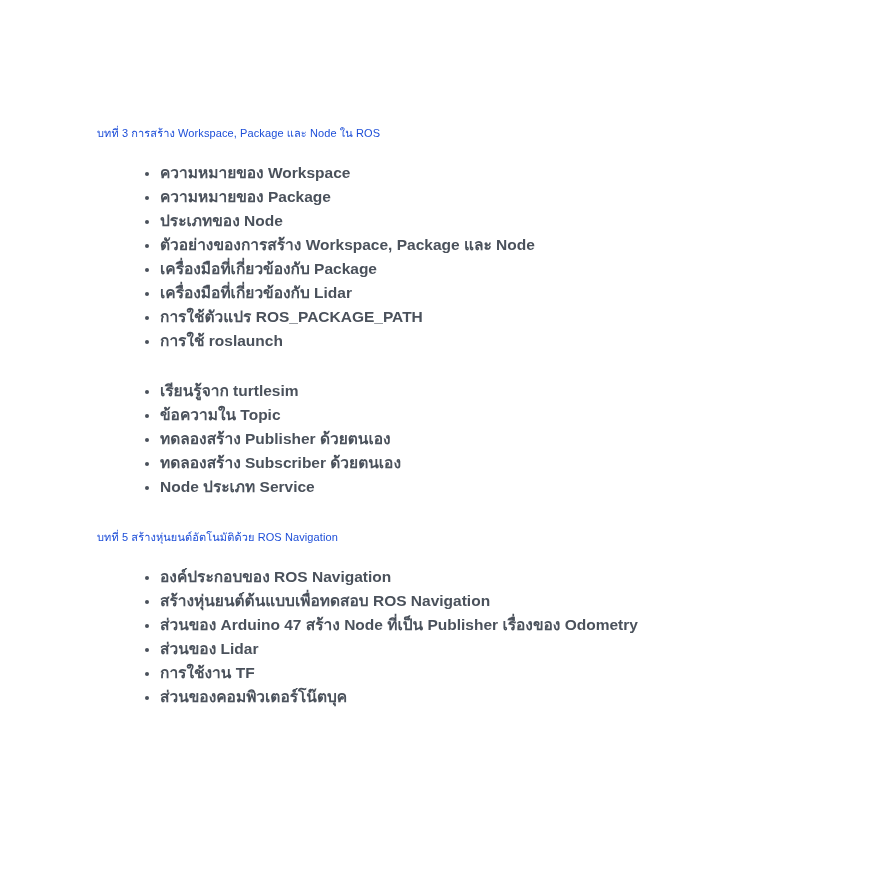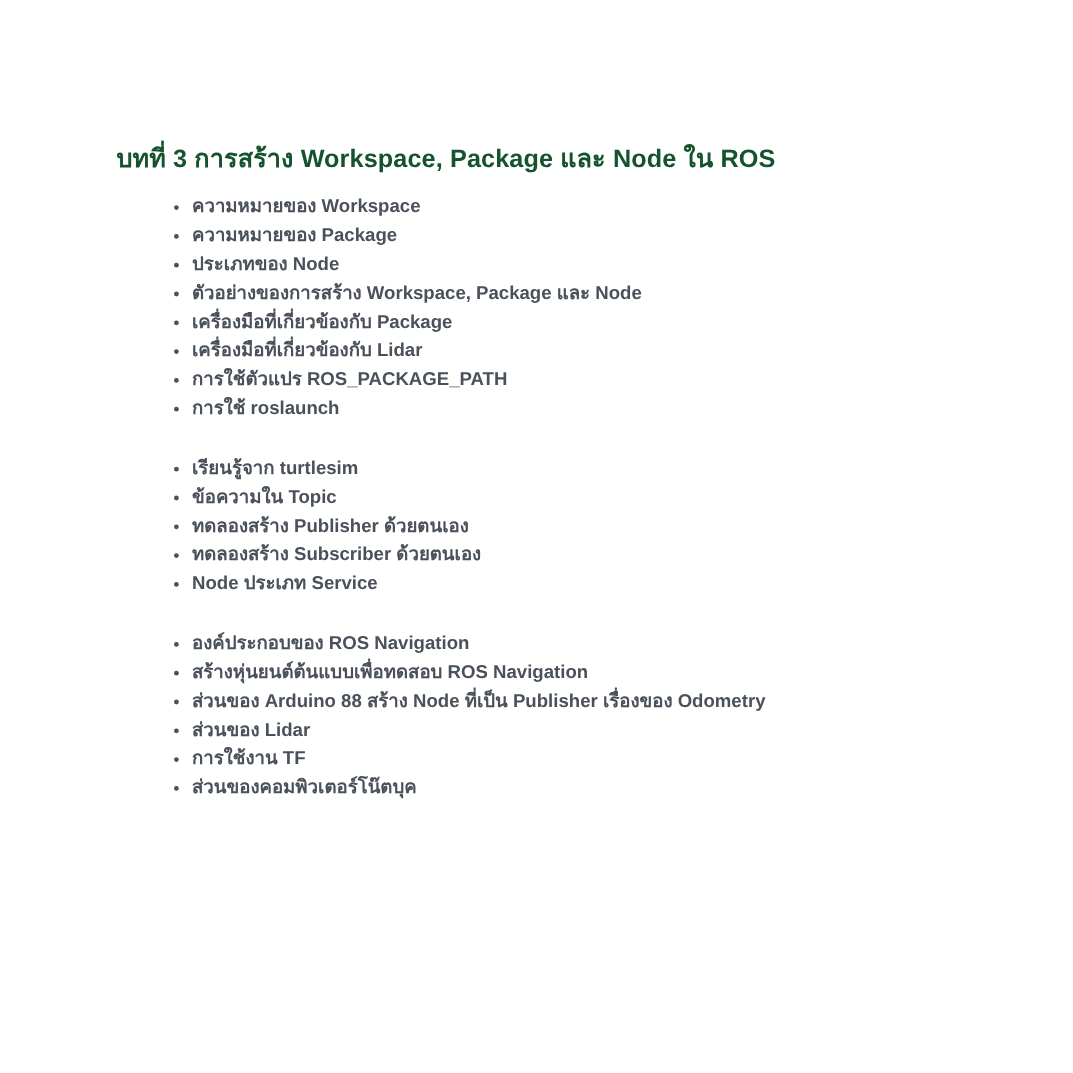--- a/index.html
+++ b/index.html
@@ -16,24 +16,24 @@
     overflow: hidden;
   }
   .content {
     position: absolute;
     left: 97px;
     top: 121px;
     width: 720px;
   }
   .section-heading {
     margin: 0 0 16px 0;
-    font-size: 21px;
-    font-weight: 700;
+    font-size: 11px;
+    font-weight: 400;
     line-height: 24px;
-    color: #14532d;
+    color: #1d4ed8;
     letter-spacing: 0.1px;
   }
   .topic-list {
     margin: 0 0 26px 0;
     padding: 0 0 0 63px;
     list-style: disc outside;
   }
   .topic-list li {
     font-size: 15.5px;
     font-weight: 700;
@@ -69,24 +69,25 @@
       <ul class="topic-list">
         <li>เรียนรู้จาก turtlesim</li>
         <li>ข้อความใน Topic</li>
         <li>ทดลองสร้าง Publisher ด้วยตนเอง</li>
         <li>ทดลองสร้าง Subscriber ด้วยตนเอง</li>
         <li>Node ประเภท Service</li>
       </ul>
     </section>
 
     <section>
+      <h3 class="section-heading">บทที่ 5 สร้างหุ่นยนต์อัตโนมัติด้วย ROS Navigation</h3>
       <ul class="topic-list">
         <li>องค์ประกอบของ ROS Navigation</li>
         <li>สร้างหุ่นยนต์ต้นแบบเพื่อทดสอบ ROS Navigation</li>
-        <li>ส่วนของ Arduino 88 สร้าง Node ที่เป็น Publisher เรื่องของ Odometry</li>
+        <li>ส่วนของ Arduino 47 สร้าง Node ที่เป็น Publisher เรื่องของ Odometry</li>
         <li>ส่วนของ Lidar</li>
         <li>การใช้งาน TF</li>
         <li>ส่วนของคอมพิวเตอร์โน๊ตบุค</li>
       </ul>
     </section>
 
   </div>
 </div>
 
 </body></html>

